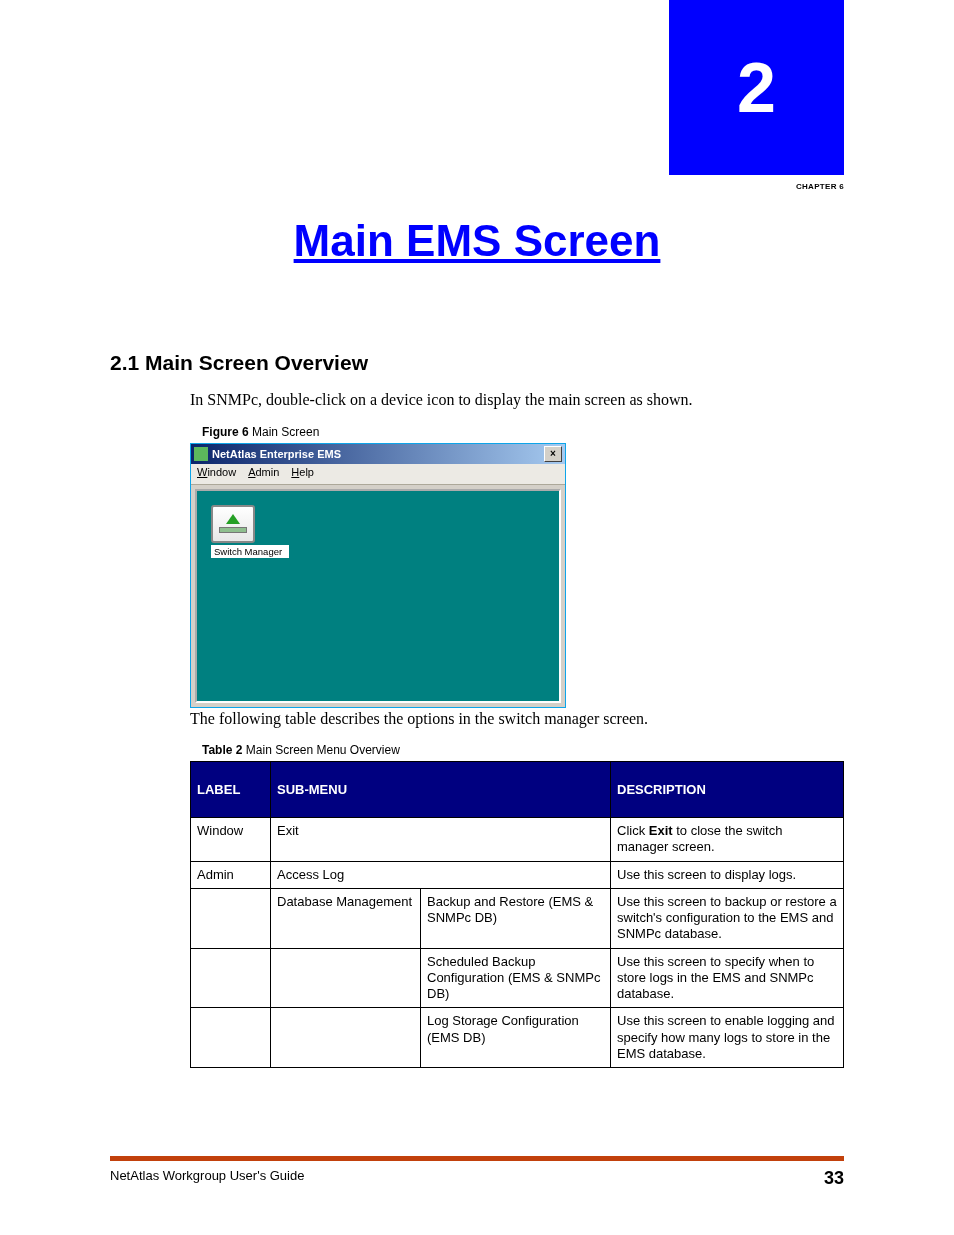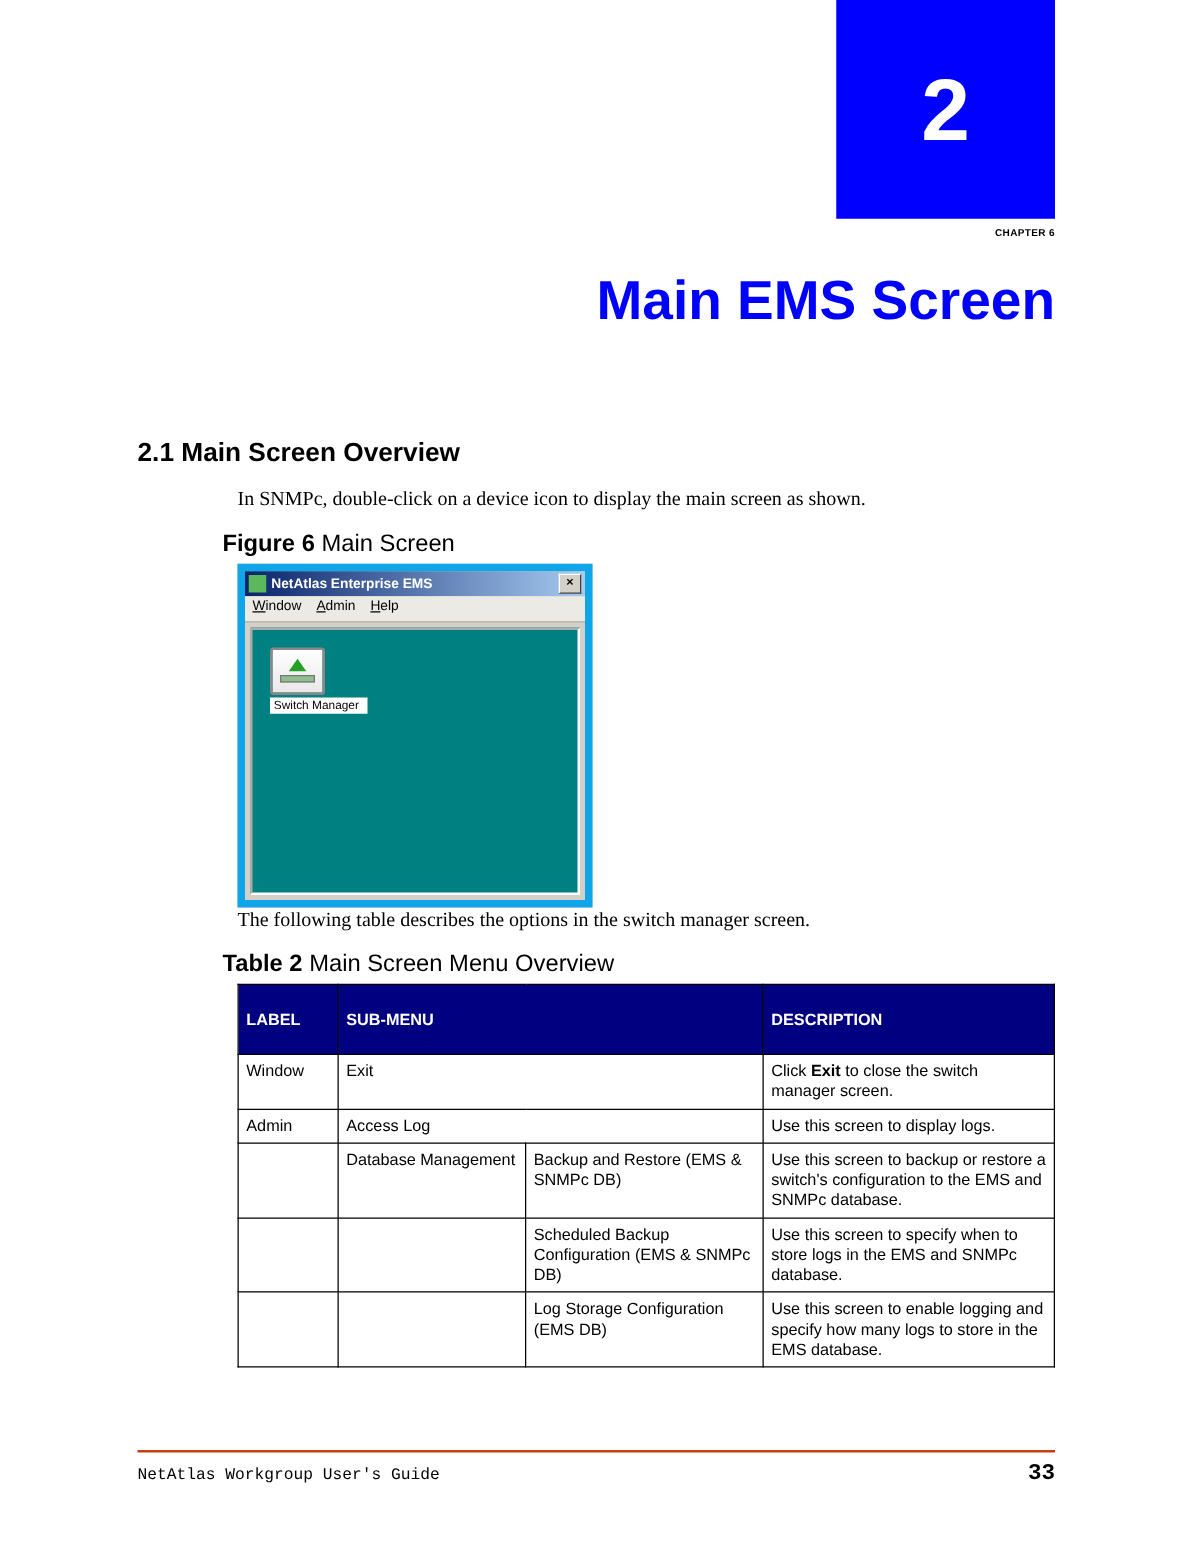--- a/index.html
+++ b/index.html
@@ -45,25 +45,26 @@
     font-size: 8px;
     font-weight: bold;
     color: #000;
     letter-spacing: 0.3px;
   }
   .chapter-title {
     position: absolute;
     top: 216px;
     left: 110px;
     right: 110px;
-    text-align: right;
+    text-align: center;
     color: #0000ff;
     font-family: Arial, Helvetica, sans-serif;
     font-weight: bold;
     font-size: 44px;
+    text-decoration: underline;
   }
   .body-content {
     position: absolute;
     top: 325px;
     left: 110px;
     right: 110px;
   }
   .intro {
     font-size: 16px;
     margin: 10px 0 30px 80px;
@@ -75,29 +76,29 @@
     font-weight: bold;
     margin: 26px 0 14px 0;
   }
   .section-body {
     font-size: 16px;
     margin: 0 0 10px 80px;
     line-height: 1.35;
   }
   .caption {
     font-family: Arial, Helvetica, sans-serif;
-    font-size: 19px;
-    margin: 14px 0 4px 68px;
+    font-size: 12px;
+    margin: 14px 0 4px 92px;
   }
   .caption b { font-weight: bold; }
   .fig-wrap { margin-left: 80px; }
   
   .fig {
-    width: 284px;
-    border: 6px solid #0ea5e9;
+    width: 376px;
+    border: 1px solid #0ea5e9;
     background: #d4d0c8;
     box-sizing: border-box;
   }
   .fig-titlebar {
     display: flex;
     align-items: center;
     height: 20px;
     background: linear-gradient(to right, #0a246a, #a6caf0);
     color: #fff;
     font-family: Tahoma, Arial, sans-serif;
@@ -187,27 +188,26 @@
   }
   .tbl col.c1 { width: 80px; }
   .tbl col.c2 { width: 150px; }
   .tbl col.c3 { width: 190px; }
   .tbl col.c4 { width: auto; }
   .footer {
     position: absolute;
     left: 110px;
     right: 110px;
     bottom: 46px;
-    border-top: 2px solid #c2410c;
+    border-top: 5px solid #c2410c;
     display: flex;
     justify-content: space-between;
-    font-family: Liberation Mono, monospace;
+    font-family: Liberation Sans, sans-serif;
     font-size: 13px;
     padding-top: 7px;
-    align-items: center;
   }
   .footer .pg { font-weight: bold; font-size: 18px; }
   td .strong { font-weight: bold; }
 </style>
 </head>
 <body>
 
 <div class="page">
 
   <div class="chapter-tab">

